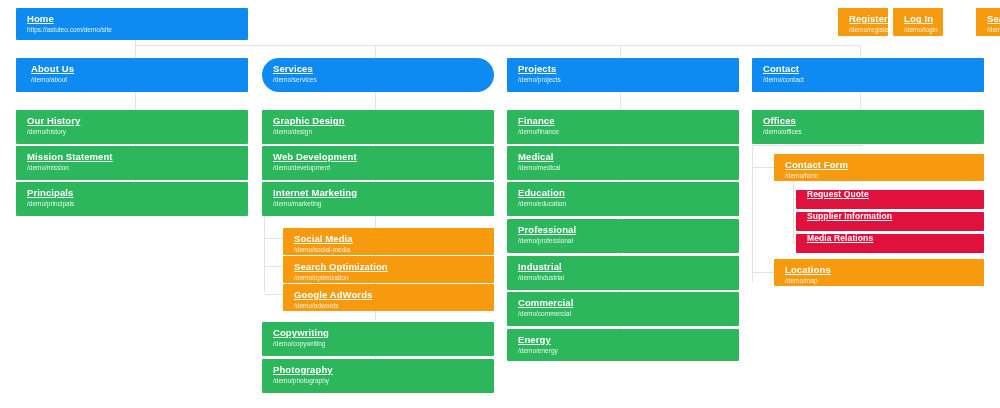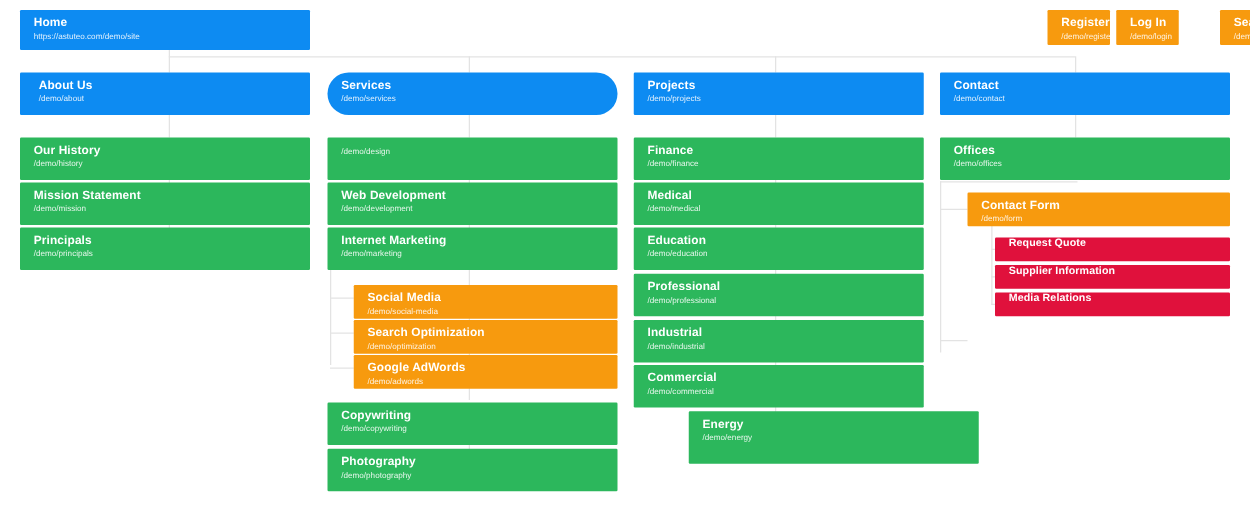--- a/index.html
+++ b/index.html
@@ -38,20 +38,21 @@
     overflow: hidden;
     line-height: 1;
     z-index: 5;
   }
   .node .title {
     display: block;
     font-size: 9.5px;
     font-weight: bold;
     letter-spacing: .1px;
     white-space: nowrap;
+    text-decoration: underline;
   }
   .node .url {
     display: block;
     font-size: 6.5px;
     font-weight: normal;
     margin-top: 3px;
     opacity: .88;
     white-space: nowrap;
   }
   .node.no-url { padding-top: 0; padding-bottom: 9px; }
@@ -150,20 +151,21 @@
   <div class="node c-green" style="left:16px; top:146px; width:232px; height:34px;">
     <span class="title">Mission Statement</span>
     <span class="url">/demo/mission</span>
   </div>
   <div class="node c-green" style="left:16px; top:182px; width:232px; height:34px;">
     <span class="title">Principals</span>
     <span class="url">/demo/principals</span>
   </div>
 
   <div class="node c-green" style="left:262px; top:110px; width:232px; height:34px;">
+    <span class="title">Graphic Design</span>
     <span class="url">/demo/design</span>
   </div>
   <div class="node c-green" style="left:262px; top:146px; width:232px; height:34px;">
     <span class="title">Web Development</span>
     <span class="url">/demo/development</span>
   </div>
   <div class="node c-green" style="left:262px; top:182px; width:232px; height:34px;">
     <span class="title">Internet Marketing</span>
     <span class="url">/demo/marketing</span>
   </div>
@@ -207,21 +209,21 @@
     <span class="url">/demo/professional</span>
   </div>
   <div class="node c-green" style="left:507px; top:256px; width:232px; height:34px;">
     <span class="title">Industrial</span>
     <span class="url">/demo/industrial</span>
   </div>
   <div class="node c-green" style="left:507px; top:292px; width:232px; height:34px;">
     <span class="title">Commercial</span>
     <span class="url">/demo/commercial</span>
   </div>
-  <div class="node c-green" style="left:507px; top:329px; width:232px; height:42px;margin-left:44px;">
+  <div class="node c-green" style="left:507px; top:329px; width:232px; height:32px;">
     <span class="title">Energy</span>
     <span class="url">/demo/energy</span>
   </div>
 
   <div class="node c-green" style="left:752px; top:110px; width:232px; height:34px;">
     <span class="title">Offices</span>
     <span class="url">/demo/offices</span>
   </div>
   <div class="node c-orange" style="left:774px; top:154px; width:210px; height:27px;">
     <span class="title">Contact Form</span>
@@ -231,14 +233,18 @@
   <div class="node c-crimson no-url" style="left:796px; top:190px; width:188px; height:19px;">
     <span class="title">Request Quote</span>
   </div>
   <div class="node c-crimson no-url" style="left:796px; top:212px; width:188px; height:19px;">
     <span class="title">Supplier Information</span>
   </div>
   <div class="node c-crimson no-url" style="left:796px; top:234px; width:188px; height:19px;">
     <span class="title">Media Relations</span>
   </div>
 
+  <div class="node c-orange" style="left:774px; top:259px; width:210px; height:27px;">
+    <span class="title">Locations</span>
+    <span class="url">/demo/map</span>
+  </div>
 
 </div>
 
 </body></html>

